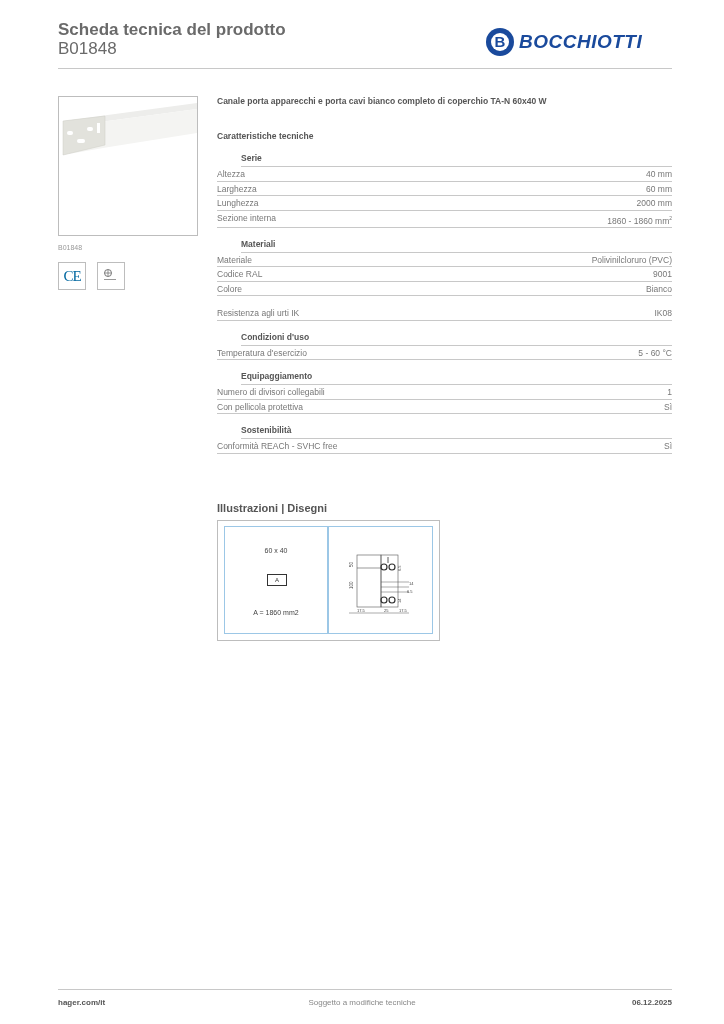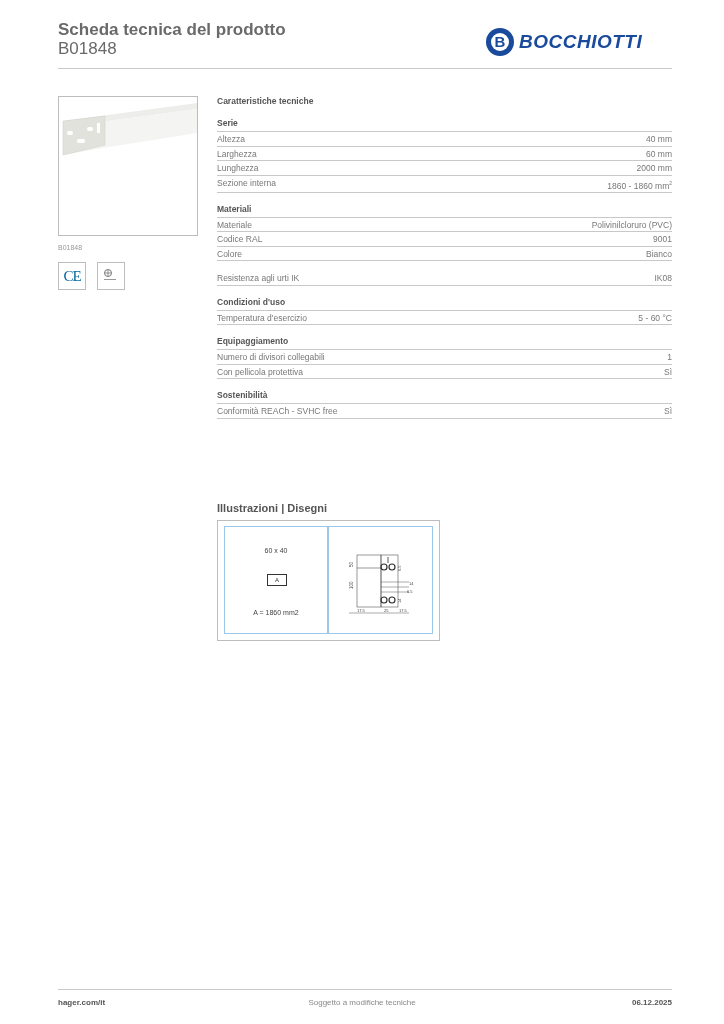--- a/index.html
+++ b/index.html
@@ -16,21 +16,21 @@
   .product-image { position:absolute; left:58px; top:96px; width:140px; height:140px; border:1px solid #bdbdbd; box-sizing:border-box; background:#fff; overflow:hidden; }
   .product-code { position:absolute; left:58px; top:244px; font-size:7px; color:#999; }
   .cert { position:absolute; top:262px; width:28px; height:28px; border:1px solid #bdbdbd; box-sizing:border-box; display:flex; align-items:center; justify-content:center; }
   .cert-ce { left:58px; font-size:15px; color:#0369a1; font-family:"Liberation Serif", serif; letter-spacing:-1px; }
   .cert-other { left:97px; }
 
   .main { position:absolute; left:217px; top:95px; width:455px; }
   .product-desc { font-size:8.5px; font-weight:bold; color:#555; height:35px; line-height:12px; }
   .section-main-title { font-size:8.5px; font-weight:bold; color:#555; height:22px; line-height:12px; }
   .group { margin-bottom:10px; }
-  .group-title { font-size:8.5px; font-weight:bold; color:#555; line-height:12px; padding-bottom:2px; border-bottom:1px solid #c8c8c8; }
+  .group-title { font-size:8.5px; font-weight:bold; color:#555; line-height:12px; padding-bottom:2px; border-bottom:1px solid #c8c8c8;margin-left:24px; }
   .row { display:flex; justify-content:space-between; font-size:8.5px; color:#777; line-height:12.5px; border-bottom:1px solid #c8c8c8; padding-top:1px; }
   .row span { color:#777; }
   .row sup { font-size:5px; }
 
   .illus-title { position:absolute; left:217px; top:502px; font-size:11px; font-weight:bold; color:#555; }
   .illus-box { position:absolute; left:217px; top:520px; width:223px; height:121px; border:1px solid #bdbdbd; box-sizing:border-box; }
   .illus-panel { position:absolute; top:5px; height:108px; border:1px solid #9cc7e6; box-sizing:border-box; }
   .illus-left { left:6px; width:104px; }
   .illus-right { left:110px; width:105px; }
   .illus-text { position:absolute; font-size:7px; color:#444; width:100%; text-align:center; }
@@ -69,20 +69,21 @@
 <div class="cert cert-other">
   <svg width="20" height="20" viewBox="0 0 20 20">
     <circle cx="7" cy="7" r="3.5" fill="none" stroke="#777" stroke-width="1"></circle>
     <line x1="4" y1="7" x2="10" y2="7" stroke="#777" stroke-width="0.8"></line>
     <line x1="7" y1="4" x2="7" y2="10" stroke="#777" stroke-width="0.8"></line>
     <rect x="3" y="13" width="12" height="1" fill="#999"></rect>
   </svg>
 </div>
 
 <div class="main">
+  <div class="product-desc">Canale porta apparecchi e porta cavi bianco completo di coperchio TA-N 60x40 W</div>
   <div class="section-main-title">Caratteristiche tecniche</div>
 
   <div class="group">
     <div class="group-title">Serie</div>
     <div class="row">
         <span>Altezza</span>
         <span>40 mm</span>
       </div>
     <div class="row">
         <span>Larghezza</span>

